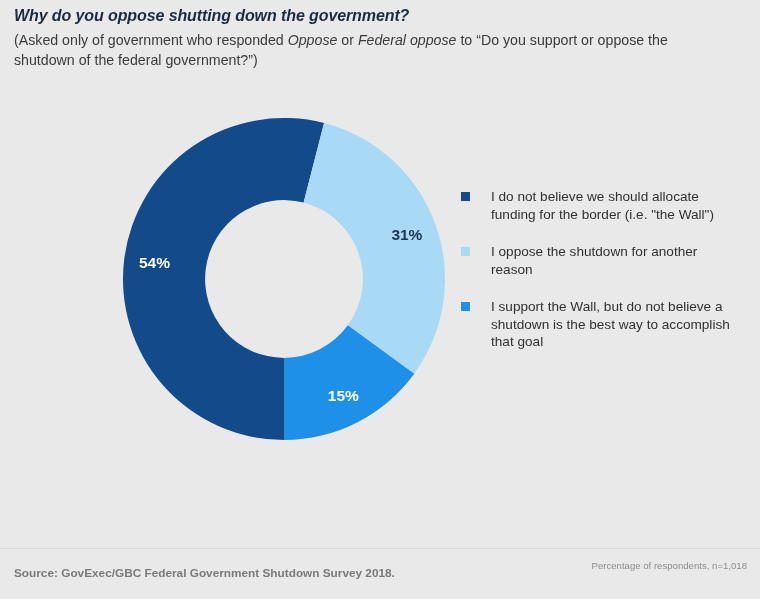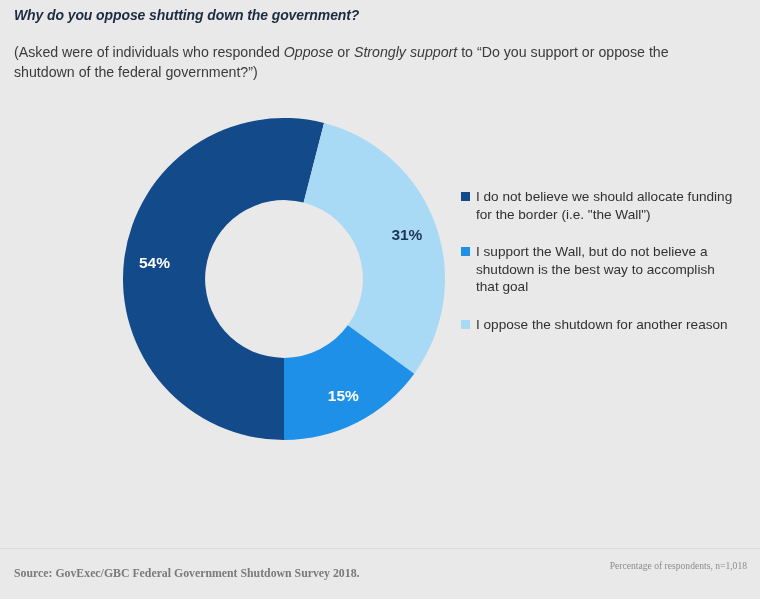--- a/index.html
+++ b/index.html
@@ -17,26 +17,26 @@
   }
 
   
   .header {
     position: absolute;
     left: 14px;
     top: 6px;
     width: 730px;
   }
   .chart-title {
-    font-size: 14px;
+    font-size: 16px;
     font-weight: bold;
     font-style: italic;
     color: #1d2b40;
     letter-spacing: -0.1px;
-    margin: 0 0 18px 0;
+    margin: 0 0 6px 0;
     line-height: 19px;
   }
   .chart-subtitle {
     font-size: 14.2px;
     color: #3b3b3b;
     line-height: 19.5px;
     margin: 0;
     max-width: 712px;
   }
   .chart-subtitle .em {
@@ -72,20 +72,21 @@
   .legend {
     position: absolute;
     left: 461px;
     top: 92px;
     width: 276px;
   }
   .legend-item {
     display: flex;
     align-items: flex-start;
     margin-bottom: 20px;
+    gap: 15px;
   }
   .legend-item:last-child {
     margin-bottom: 0;
   }
   .legend-swatch {
     width: 9px;
     height: 9px;
     flex: 0 0 9px;
     margin-top: 4px;
     margin-right: 6px;
@@ -96,21 +97,20 @@
     color: #313131;
   }
 
   
   .footer {
     position: absolute;
     left: 0;
     top: 548px;
     width: 760px;
     height: 51px;
-    font-family: Liberation Serif, serif;
   }
   .footer-divider {
     position: absolute;
     left: 0;
     top: 0;
     width: 760px;
     height: 1px;
     background: #dcdcdc;
   }
   .footer-source {
@@ -128,21 +128,21 @@
     font-size: 9.6px;
     line-height: 12.5px;
     color: #8d8d8d;
   }
 </style>
 </head>
 <body>
 
 <div class="header">
   <div class="chart-title">Why do you oppose shutting down the government?</div>
-  <div class="chart-subtitle"><span>(Asked were of individuals who responded </span><span class="em">Oppose</span><span> or </span><span class="em">Strongly support</span><span> to “Do you support or oppose the shutdown of the federal government?”)</span></div>
+  <div class="chart-subtitle"><span>(Asked only of government who responded </span><span class="em">Oppose</span><span> or </span><span class="em">Federal oppose</span><span> to “Do you support or oppose the shutdown of the federal government?”)</span></div>
 </div>
 
 <div class="chart-area">
   <div class="donut-wrap">
     <svg class="donut-svg" width="322" height="322" viewBox="0 0 322 322">
       <g id="donut-slices">
           <path d="M 161 322 A 161 161 0 1 1 201.0390718335415 5.058111058290365 L 180.61914519843535 84.58847441856227 A 78.89 78.89 0 1 0 161 239.89 Z" fill="#124a8a"></path>
           <path d="M 201.0390718335415 5.058111058290365 A 161 161 0 0 1 291.2517360943665 255.63342561908826 L 224.82335068623956 207.37037855335325 A 78.89 78.89 0 0 0 180.61914519843535 84.58847441856227 Z" fill="#a9daf5"></path>
           <path d="M 291.2517360943665 255.63342561908826 A 161 161 0 0 1 161.00000000000006 322 L 161.00000000000003 239.89 A 78.89 78.89 0 0 0 224.82335068623956 207.37037855335325 Z" fill="#1e90e8"></path>
         </g>
@@ -153,26 +153,26 @@
         </g>
     </svg>
   </div>
 
   <div class="legend">
     <div class="legend-item">
       <span class="legend-swatch" style="background: rgb(18, 74, 138);"></span>
       <span class="legend-text">I do not believe we should allocate funding for the border (i.e. "the Wall")</span>
     </div>
     <div class="legend-item">
+      <span class="legend-swatch" style="background: rgb(169, 218, 245);"></span>
+      <span class="legend-text">I oppose the shutdown for another reason</span>
+    </div>
+    <div class="legend-item">
       <span class="legend-swatch" style="background: rgb(30, 144, 232);"></span>
       <span class="legend-text">I support the Wall, but do not believe a shutdown is the best way to accomplish that goal</span>
-    </div>
-    <div class="legend-item">
-      <span class="legend-swatch" style="background: rgb(169, 218, 245);"></span>
-      <span class="legend-text">I oppose the shutdown for another reason</span>
     </div>
   </div>
 </div>
 
 <div class="footer">
   <div class="footer-divider"></div>
   <div class="footer-source">Source: GovExec/GBC Federal Government Shutdown Survey 2018.</div>
   <div class="footer-note">
     <div>Percentage of respondents, n=1,018</div>
   </div>

